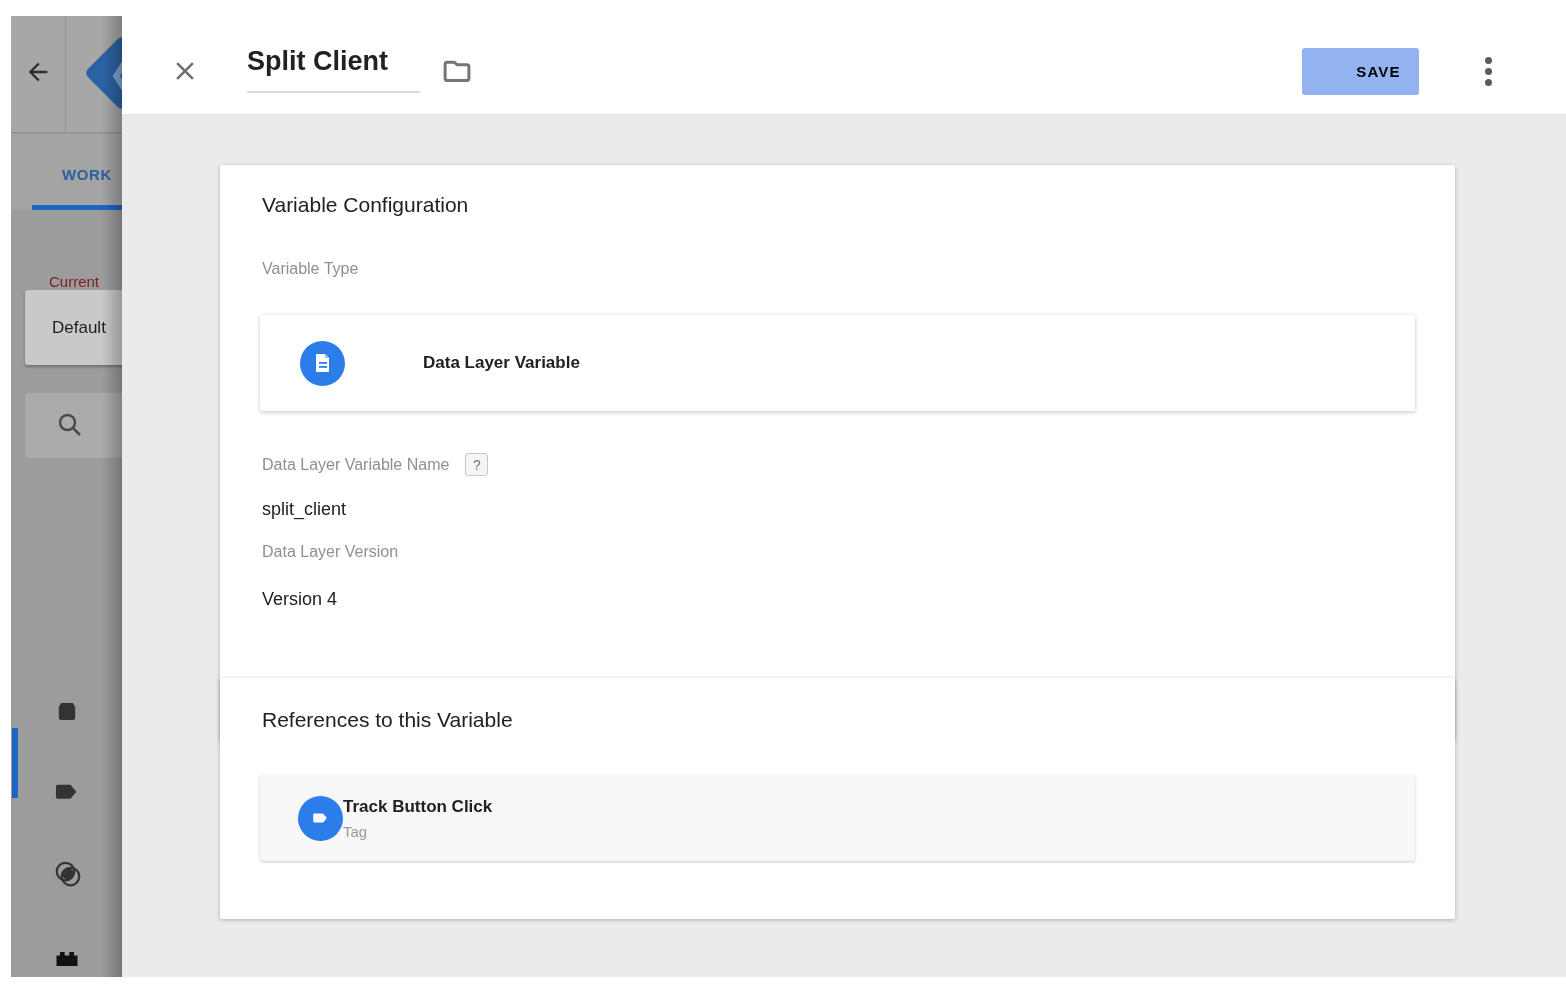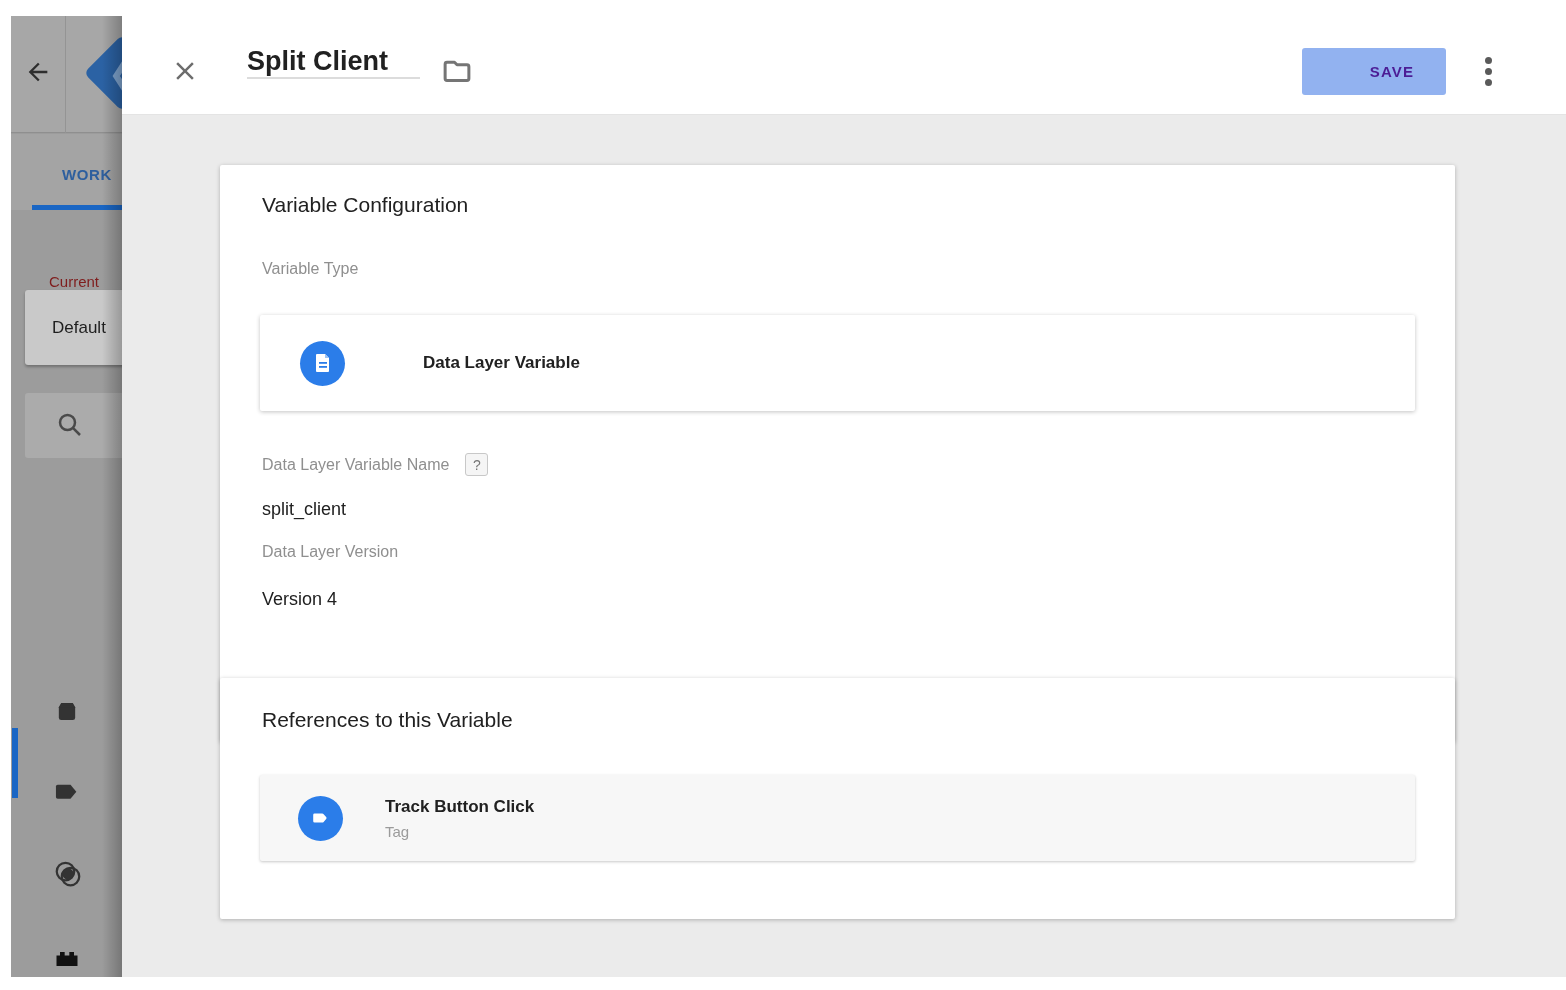--- a/index.html
+++ b/index.html
@@ -87,30 +87,30 @@
     position: absolute; left: 0; top: 0; width: 100%; height: 115px;
     background: #ffffff; border-bottom: 1px solid #e4e4e4;
   }
   .close-btn {
     position: absolute; left: 48px; top: 56px; width: 30px; height: 30px;
     color: #6d6d6d; cursor: pointer;
   }
   .title-field {
     position: absolute; left: 125px; top: 46px; width: 173px;
     font-size: 27px; font-weight: bold; color: #212121;
-    border-bottom: 2px solid #dcdcdc; 
+    border-bottom: 2px solid #dcdcdc; padding-bottom: 14px;
     white-space: nowrap; cursor: text;
   }
   .folder-btn {
     position: absolute; left: 318px; top: 56px; width: 36px; height: 30px;
     color: #757575; cursor: pointer;
   }
   .save-btn {
-    position: absolute; left: 1180px; top: 48px; width: 144px; height: 47px;
-    background: #92b2f0; color: #4c1d95; border: none; border-radius: 3px;
+    position: absolute; left: 1180px; top: 48px; width: 117px; height: 47px;
+    background: #92b2f0; color: #000000; border: none; border-radius: 3px;
     font-family: inherit; font-size: 15px; font-weight: bold;
     letter-spacing: 1.2px; cursor: pointer; padding-left: 36px;
   }
   .kebab-btn {
     position: absolute; left: 1352px; top: 51px; width: 28px; height: 40px;
     display: flex; flex-direction: column; align-items: center;
     justify-content: center; gap: 4px; cursor: pointer;
   }
   .kebab-btn i { width: 7px; height: 7px; border-radius: 50%; background: #5a5a5a; }
 
@@ -156,21 +156,21 @@
   }
   .blue-badge {
     width: 45px; height: 45px; border-radius: 50%; background: #2b7de9;
     display: flex; align-items: center; justify-content: center; flex: none;
   }
   .type-selector .blue-badge { margin-left: 40px; }
   .ref-item .blue-badge { margin-left: 38px; }
   .type-selector .sel-label {
     margin-left: 78px; font-size: 17px; font-weight: bold; color: #212121; text-align: right;
   }
-  .ref-text { margin-left: 42px; display: flex; flex-direction: column; gap: 6px; }
+  .ref-text { display: flex; flex-direction: column; gap: 6px; }
   .ref-title { font-size: 17px; font-weight: bold; color: #212121; }
   .ref-subtitle { font-size: 15px; color: #9b9b9b; }
 </style>
 </head>
 <body>
 
 <div class="canvas">
 
   <div class="backdrop">
     <div class="bd-topbar">

